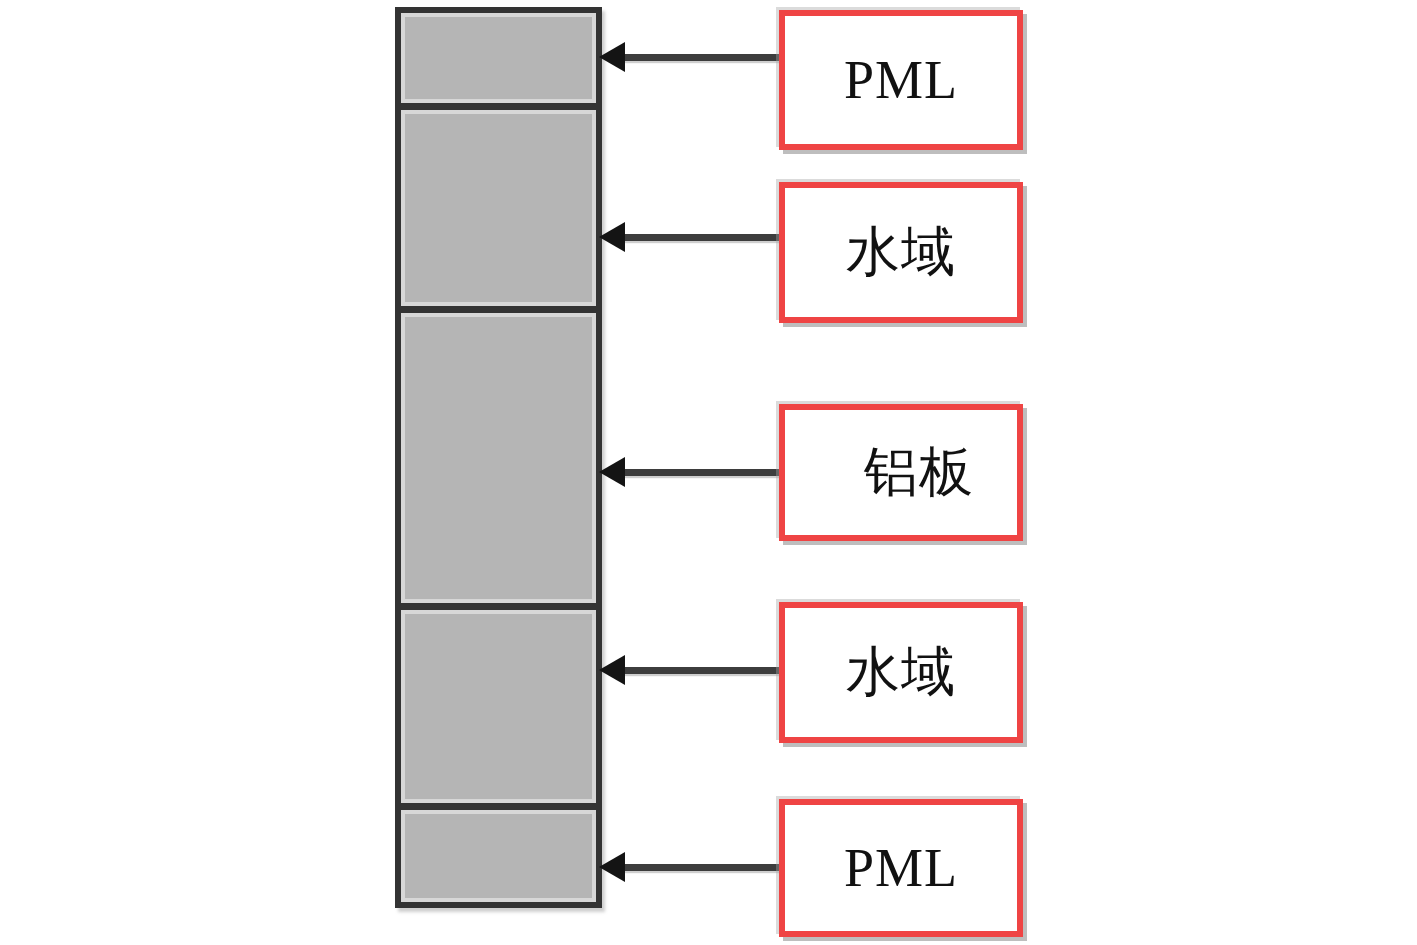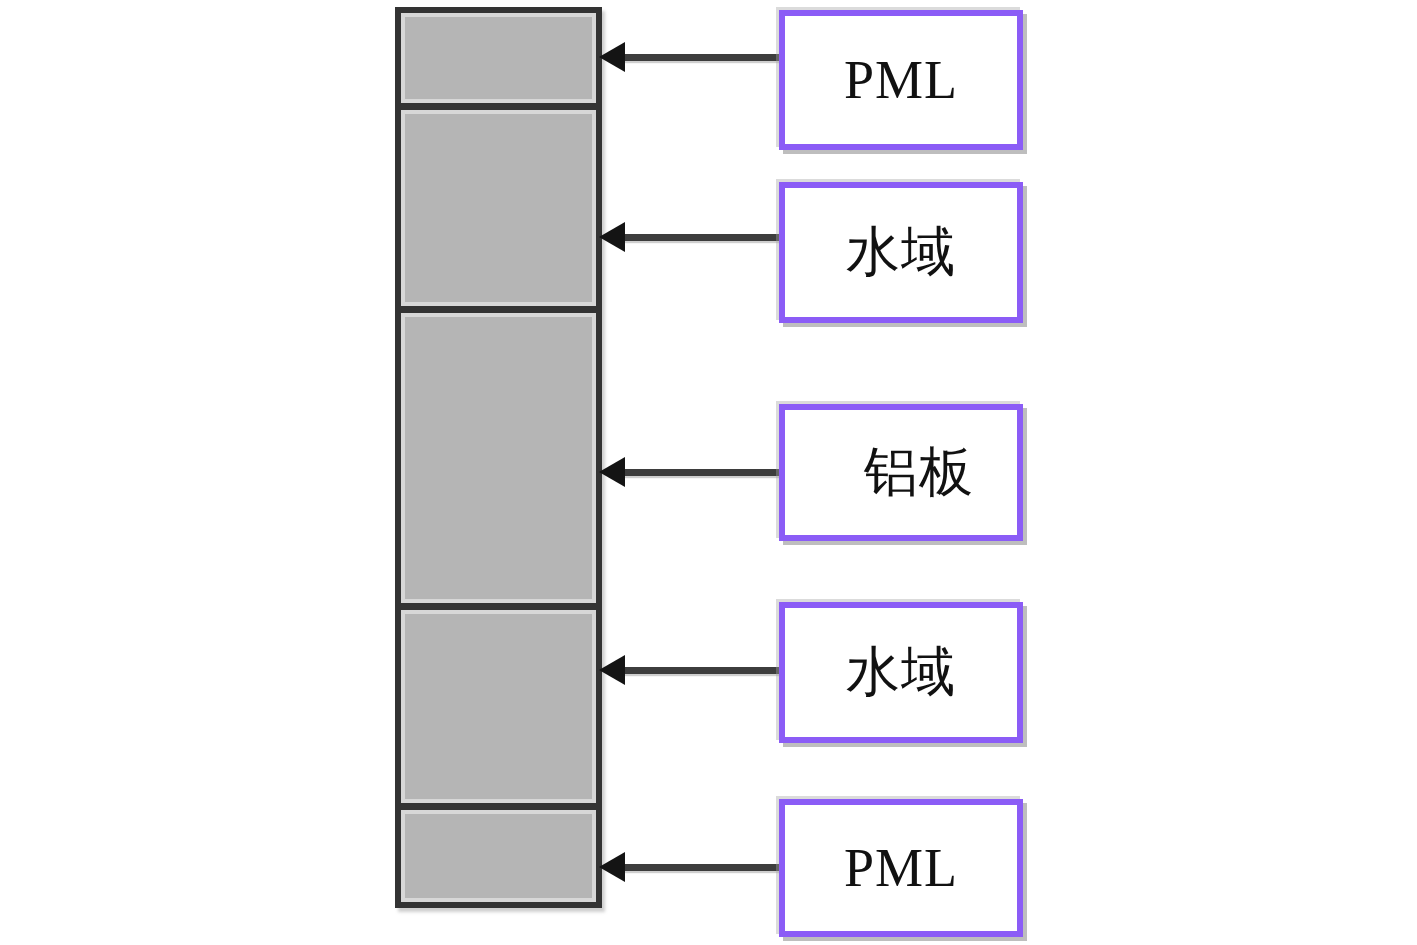--- a/index.html
+++ b/index.html
@@ -44,21 +44,21 @@
   .seg-water-bottom { height: 200px; }
   .seg-pml-bottom   { height: 99px;  }
 
   
   .label-box {
     position: absolute;
     left: 779px;
     width: 244px;
     height: 140px;
     box-sizing: border-box;
-    border: 6px solid #8b5cf6;
+    border: 6px solid #ef4444;
     background: #ffffff;
     display: flex;
     align-items: center;
     justify-content: center;
     box-shadow: 4px 4px 0 rgba(125,125,125,0.5), -3px -3px 0 rgba(165,165,165,0.4);
   }
   .label-box .label-text {
     font-size: 54px;
     color: #111111;
     letter-spacing: 1px;

